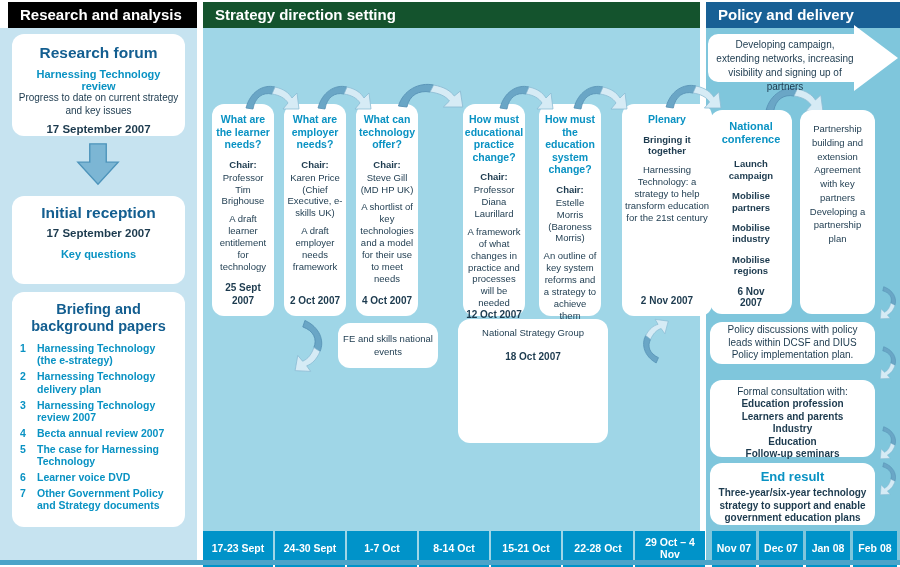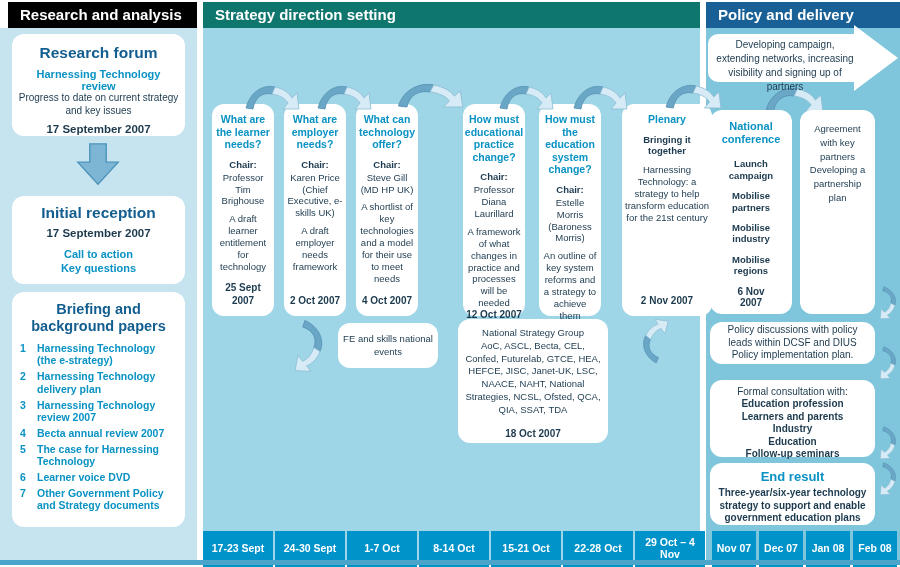--- a/index.html
+++ b/index.html
@@ -6,21 +6,21 @@
   .canvas{position:relative;width:900px;height:567px;background:#fff;overflow:hidden;
           font-family:"Liberation Sans",sans-serif;color:#1c3a4e;}
   .zone{position:absolute;top:28px;height:533px;}
   .zone-left{left:0;width:197px;background:#c6e3f0;}
   .zone-mid{left:203px;width:497px;background:#9fd6e7;}
   .zone-right{left:706px;width:194px;background:#7fc6dc;}
   .bottom-line{position:absolute;left:0;top:560px;width:900px;height:5px;background:#4ba4c9;}
   .hdr{position:absolute;top:2px;height:26px;line-height:26px;color:#fff;font-weight:bold;
        font-size:15px;padding-left:12px;box-sizing:border-box;}
   .hdr-left{left:8px;width:189px;background:#000000;}
-  .hdr-mid{left:203px;width:497px;background:#0f766e;}
+  .hdr-mid{left:203px;width:497px;background:#14532d;}
   .hdr-right{left:706px;width:194px;background:#186095;}
   .card{position:absolute;background:#fff;border-radius:12px;box-sizing:border-box;text-align:center;}
   .t-head{color:#135e90;font-weight:bold;}
   .t-teal{color:#0992c3;font-weight:bold;}
   .t-dark{color:#1c3a4e;}
   
   .rf{left:12px;top:34px;width:173px;height:102px;padding:7px 6px;}
   .rf .ti{font-size:15.5px;margin-top:3px;}
   .rf .su{font-size:11px;margin-top:6px;}
   .rf .bo{font-size:10px;line-height:1.25;}
@@ -104,21 +104,20 @@
   </div>
 
   <svg class="sw" style="left:76px;top:141px;" width="44" height="46" viewBox="0 0 48 48">
     <path d="M15,2 H33 V22 H46 L24,46 L2,22 H15 Z" fill="#7cb6d4" stroke="#4d94bb" stroke-width="1.5"></path>
   </svg>
 
   <div class="card ir">
     <div class="ti t-head">Initial reception</div>
     <div class="da t-dark">17 September 2007</div>
     <div class="ca t-teal">
-      <div>Call to action</div>
       <div>Key questions</div>
     </div>
   </div>
 
   <div class="card bp">
     <div class="ti t-head">Briefing and background papers</div>
     <ul>
       <li>
           <span class="n">1</span>
           <span class="x">Harnessing Technology (the e-strategy)</span>
@@ -216,21 +215,20 @@
     </svg>
 
   <div class="card fe t-dark">FE and skills national events</div>
 
   <svg class="sw" style="left:284px;top:332px;transform:rotate(100deg);" width="54" height="30" viewBox="0 0 56 28">
       <use href="#swoosh"></use>
     </svg>
 
   <div class="card nsg t-dark">
     <div>National Strategy Group</div>
-    <div>AoC, ASCL, Becta, CEL, Confed, Futurelab, GTCE, HEA, HEFCE, JISC, Janet-UK, LSC, NAACE, NAHT, National Strategies, NCSL, Ofsted, QCA, QIA, SSAT, TDA</div>
     <div class="da">18 Oct 2007</div>
   </div>
 
   <svg class="sw" style="left:630px;top:326px;transform:rotate(-75deg);" width="46" height="28" viewBox="0 0 56 28">
       <use href="#swoosh"></use>
     </svg>
 
   <svg class="sw" style="left:704px;top:24px;" width="196" height="68" viewBox="0 0 196 68">
     <path d="M14,10 H150 V1 L194,34 L150,67 V58 H14 A10,10 0 0 1 4,48 V20 A10,10 0 0 1 14,10 Z" fill="#ffffff"></path>
   </svg>
@@ -239,20 +237,21 @@
   <div class="card nc">
     <div class="ti">National conference</div>
     <div class="it t-dark">Launch campaign</div>
     <div class="it t-dark">Mobilise partners</div>
     <div class="it t-dark">Mobilise industry</div>
     <div class="it t-dark">Mobilise regions</div>
     <div class="da t-dark">6 Nov 2007</div>
   </div>
 
   <div class="card pb t-dark">
+    <div>Partnership building and extension</div>
     <div>Agreement with key partners</div>
     <div>Developing a partnership plan</div>
   </div>
 
   <div class="card pd t-dark">Policy discussions with policy leads within DCSF and DIUS Policy implementation plan.</div>
 
   <div class="card fc t-dark">
     <div>Formal consultation with:</div>
     <div class="it">Education profession</div>
     <div class="it">Learners and parents</div>

